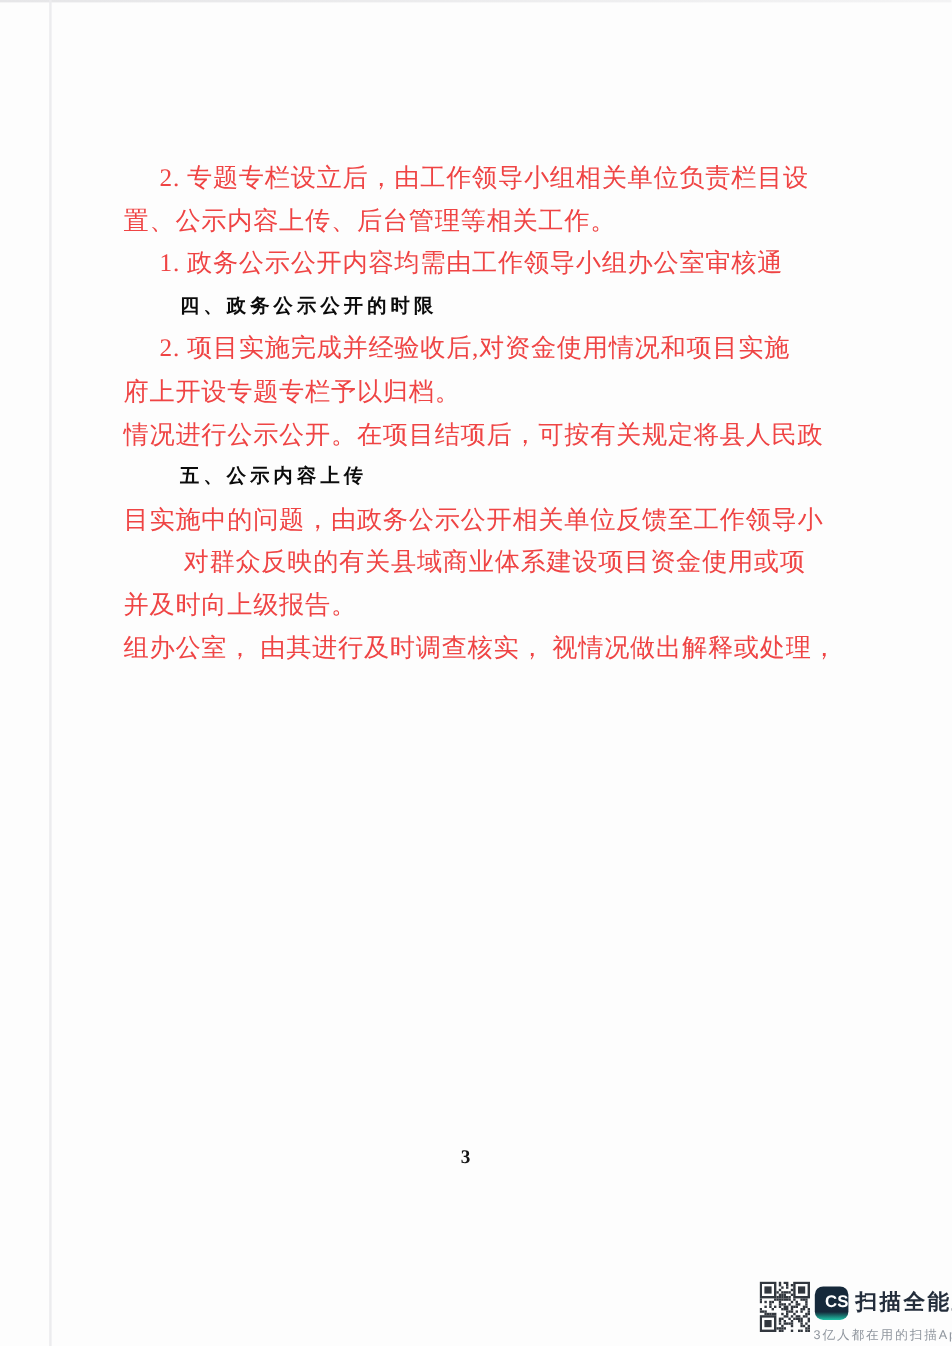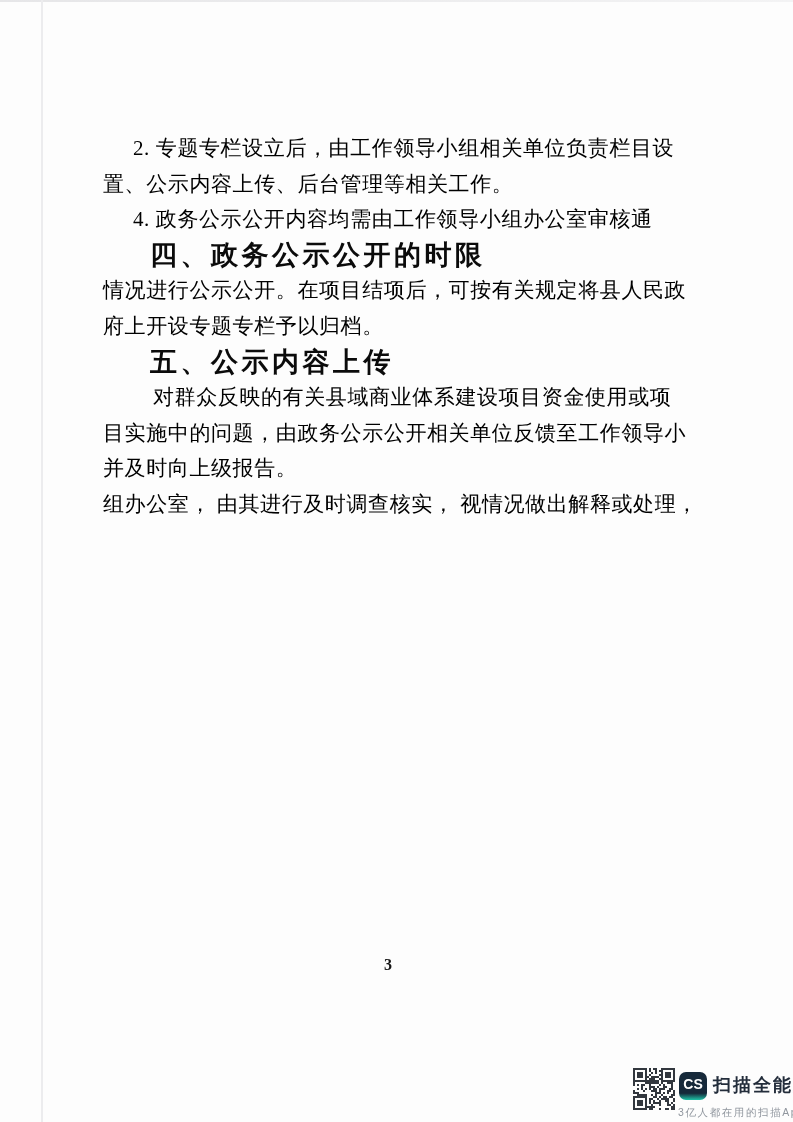--- a/index.html
+++ b/index.html
@@ -21,51 +21,51 @@
   }
   
   .doc {
     position: absolute; left: 103px; top: 131px; width: 600px;
   }
   .line {
     font-size: 21px;
     line-height: 35.6px;
     height: 35.6px;
     letter-spacing: 0.6px;
-    color: #000000;
+    color: #ef4444;
     white-space: nowrap;
   }
   .line.num   { text-indent: 30px; }
   .line.plain { text-indent: 50px; }
   .line.heading {
     text-indent: 47px;
     font-family: "Liberation Sans", "DejaVu Sans", sans-serif;
     font-weight: 700;
-    font-size: 27px;
+    font-size: 16px;
     letter-spacing: 3.5px;
     color: #0b0b0b;
   }
   
   .page-num {
     position: absolute; left: 368px; top: 956px; width: 40px;
     text-align: center;
     font-size: 16px; font-weight: 700; color: #141414;
     font-family: "Liberation Serif", serif;
   }
   
   .watermark { position: absolute; left: 633px; top: 1066px; width: 156px; height: 52px; }
   .qr { position: absolute; left: 0; top: 2px; width: 42px; height: 42px; }
   .cs-badge {
     position: absolute; left: 46px; top: 6px; width: 28px; height: 28px;
     border-radius: 7px;
     background: linear-gradient(180deg, #16293a 0%, #16293a 76%, #1fc3a7 100%);
     color: #ffffff;
     font-family: "Liberation Sans", "DejaVu Sans", sans-serif;
     font-weight: 700; font-size: 14px;
-    display: flex; align-items: center; justify-content: center;
+    display: flex; align-items: center; justify-content: flex-end;
     box-sizing: border-box; padding-bottom: 4px;
   }
   .app-name {
     position: absolute; left: 80px; top: 7px;
     font-family: "Liberation Sans", "DejaVu Sans", sans-serif;
     font-size: 18px; font-weight: 700; letter-spacing: 2px;
     color: #232d3b; white-space: nowrap;
   }
   .tagline {
     position: absolute; left: 45px; top: 40px;
@@ -77,27 +77,28 @@
 </head>
 <body>
 
 <div>
   <div class="scan-top-edge"></div>
   <div class="scan-left-edge"></div>
 
   <div class="doc">
     <div class="line num">2. 专题专栏设立后，由工作领导小组相关单位负责栏目设</div>
     <div class="line">置、公示内容上传、后台管理等相关工作。</div>
-    <div class="line num">4. 政务公示公开内容均需由工作领导小组办公室审核通</div>
+    <div class="line num">1. 政务公示公开内容均需由工作领导小组办公室审核通</div>
     <div class="line heading">四、政务公示公开的时限</div>
+    <div class="line num">2. 项目实施完成并经验收后,对资金使用情况和项目实施</div>
+    <div class="line">府上开设专题专栏予以归档。</div>
     <div class="line">情况进行公示公开。在项目结项后，可按有关规定将县人民政</div>
-    <div class="line">府上开设专题专栏予以归档。</div>
     <div class="line heading">五、公示内容上传</div>
+    <div class="line">目实施中的问题，由政务公示公开相关单位反馈至工作领导小</div>
     <div class="line plain">对群众反映的有关县域商业体系建设项目资金使用或项</div>
-    <div class="line">目实施中的问题，由政务公示公开相关单位反馈至工作领导小</div>
     <div class="line">并及时向上级报告。</div>
     <div class="line">组办公室， 由其进行及时调查核实， 视情况做出解释或处理，</div>
   </div>
 
   <div class="page-num">3</div>
 
   <div class="watermark">
     <svg class="qr" viewBox="0 0 42 42">
         <rect x="0" y="0" width="14" height="14" fill="#32373e"></rect>
         <rect x="2" y="2" width="10" height="10" fill="#fdfdfd"></rect>

